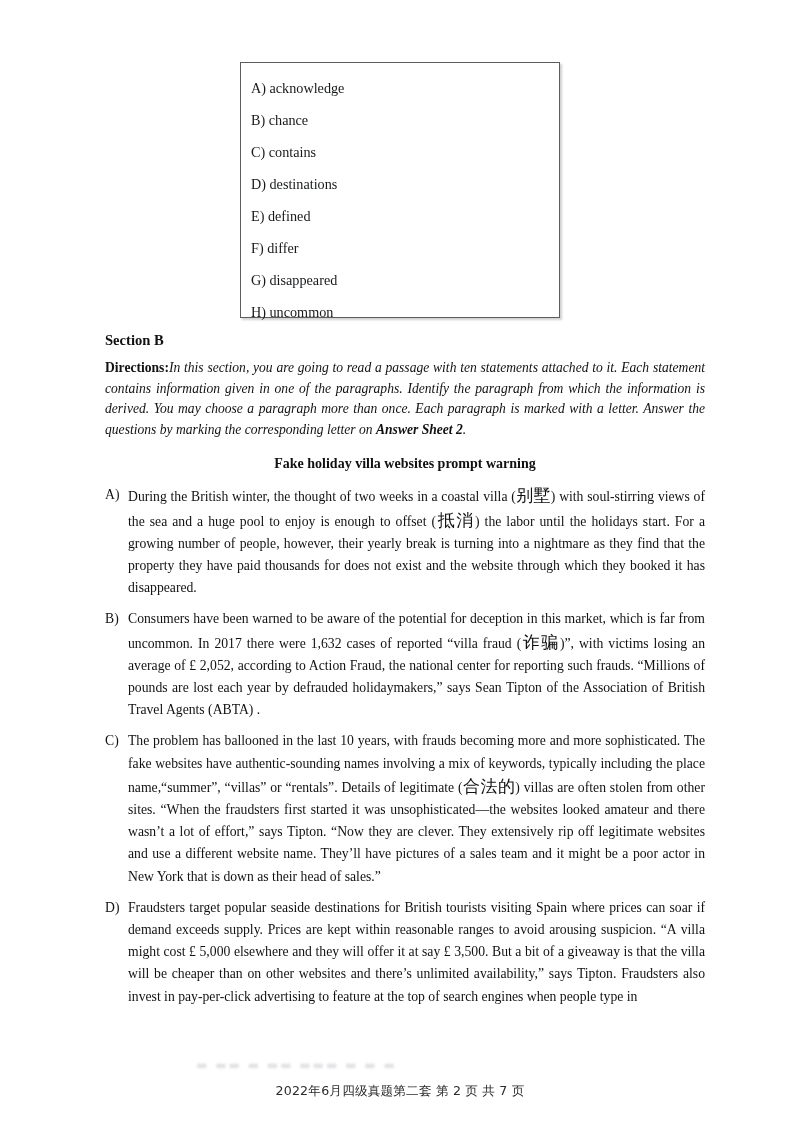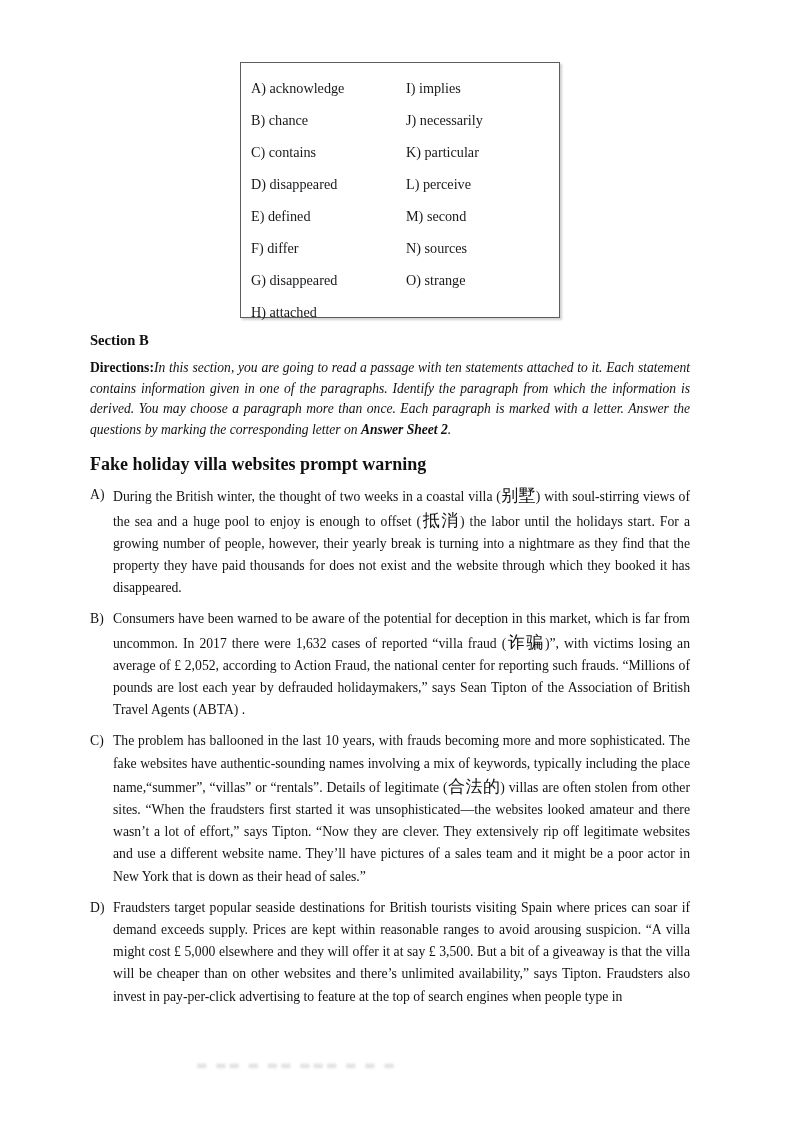--- a/index.html
+++ b/index.html
@@ -49,21 +49,21 @@
   .wb-item {
     font-size: 14.2px;
     line-height: 32px;
     white-space: nowrap;
     color: #16181a;
   }
 
   
   .content {
     position: absolute;
-    left: 90px;
+    left: 105px;
     top: 330px;
     width: 600px;
   }
 
   .section-head {
     font-size: 14.6px;
     font-weight: bold;
     line-height: 20px;
     margin: 0 0 8px 0;
   }
@@ -84,23 +84,23 @@
     font-style: italic;
     margin-top: 6px;
   }
   .directions .bi {
     font-style: italic;
     font-weight: bold;
     margin-top: 42px;
   }
 
   .article-title {
-    font-size: 18px;
-    font-weight: bold;
-    text-align: left;
+    font-size: 14px;
+    font-weight: bold;
+    text-align: center;
     line-height: 20px;
     margin: 6px 0 10px 0;
   }
 
   .para {
     position: relative;
     padding-left: 23px;
     margin: 0 0 9px 0;
     font-size: 13.7px;
     line-height: 22.2px;
@@ -154,34 +154,25 @@
 <body>
 
 <div class="page">
 
   <div class="wordbank">
     <div class="wordbank-inner">
       <div class="wb-col wb-col-left">
         <div class="wb-item">A) acknowledge</div>
         <div class="wb-item">B) chance</div>
         <div class="wb-item">C) contains</div>
-        <div class="wb-item">D) disappeared</div>
+        <div class="wb-item">D) destinations</div>
         <div class="wb-item">E) defined</div>
         <div class="wb-item">F) differ</div>
         <div class="wb-item">G) disappeared</div>
-        <div class="wb-item">H) attached</div>
-      </div>
-      <div class="wb-col wb-col-right">
-        <div class="wb-item">I) implies</div>
-        <div class="wb-item">J) necessarily</div>
-        <div class="wb-item">K) particular</div>
-        <div class="wb-item">L) perceive</div>
-        <div class="wb-item">M) second</div>
-        <div class="wb-item">N) sources</div>
-        <div class="wb-item">O) strange</div>
+        <div class="wb-item">H) uncommon</div>
       </div>
     </div>
   </div>
 
   <div class="content">
 
     <div class="section-head">Section B</div>
 
     <p class="directions">
       <span class="lead">Directions:</span><span class="it">In this section, you are going to read a passage with ten statements attached to it. Each statement contains information given in one of the paragraphs. Identify the paragraph from which the information is derived. You may choose a paragraph more than once. Each paragraph is marked with a letter. Answer the questions by marking the corresponding letter on </span><span class="bi">Answer Sheet 2</span><span class="it">.</span>
@@ -200,14 +191,15 @@
         <span class="label">C)</span><span class="rich"><span>The problem has ballooned in the last 10 years, with frauds becoming more and more sophisticated. The fake websites have authentic-sounding names involving a mix of keywords, typically including the place name,“summer”, “villas” or “rentals”. Details of </span><span class="it">legitimate</span><span> (</span><span class="cn">合法的</span><span>) villas are often stolen from other sites. “When the fraudsters first started it was unsophisticated—the websites looked amateur and there wasn’t a lot of effort,” says Tipton. “Now they are clever. They extensively rip off legitimate websites and use a different website name. They’ll have pictures of a sales team and it might be a poor actor in New York that is down as their head of sales.”</span></span>
       </p>
       <p class="para">
         <span class="label">D)</span><span class="rich"><span>Fraudsters target popular seaside destinations for British tourists visiting Spain where prices can soar if demand exceeds supply. Prices are kept within reasonable ranges to avoid arousing suspicion. “A villa might cost £ 5,000 elsewhere and they will offer it at say £ 3,500. But a bit of a giveaway is that the villa will be cheaper than on other websites and there’s unlimited availability,” says Tipton. Fraudsters also invest in pay-per-click advertising to feature at the top of search engines when people type in</span></span>
       </p>
     </div>
 
   </div>
 
   <div class="watermark">▬ ▬▬ ▬ ▬▬ ▬▬▬ ▬ ▬ ▬</div>
+  <div class="footer">2022年6月四级真题第二套 第 2 页 共 7 页</div>
 
 </div>
 
 </body></html>

